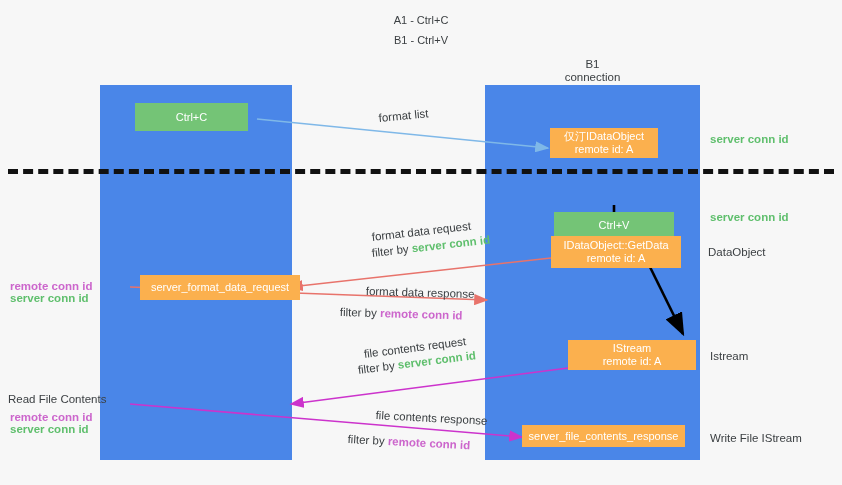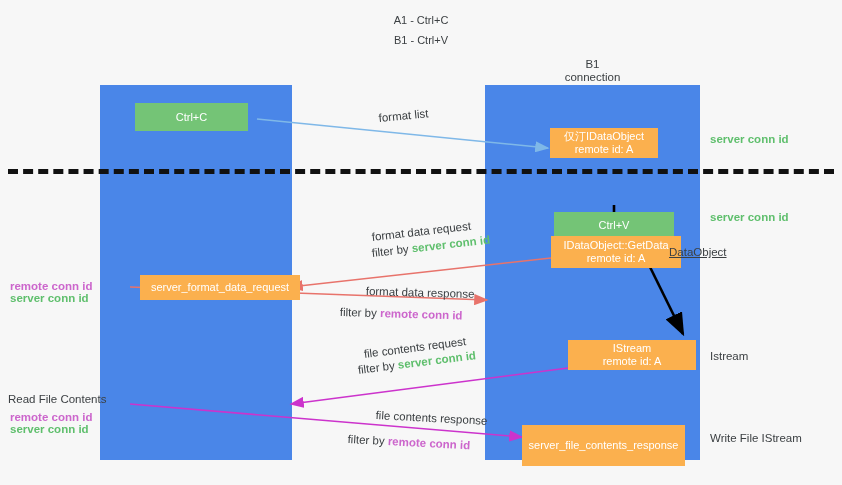--- a/index.html
+++ b/index.html
@@ -134,21 +134,21 @@
     <span class="ln">server_format_data_request</span>
   </div>
 
 
   <div class="box orange" style="left:568px;top:340px;width:128px;height:30px;">
     <span class="ln">IStream</span>
     <span class="ln">remote id: A</span>
   </div>
 
 
-  <div class="box orange" style="left:522px;top:425px;width:163px;height:41px;">
+  <div class="box orange" style="left:522px;top:425px;width:163px;height:22px;">
     <span class="ln">server_file_contents_response</span>
   </div>
 
   <div class="lbl dark rot" style="left:378px;top:111px;transform:rotate(-5.5deg);">format list</div>
 
   <div class="lbl dark rot" style="left:371px;top:230px;transform:rotate(-6.5deg);">format data request</div>
   <div class="lbl rot filter-line" style="left:371px;top:246px;transform:rotate(-6.5deg);">
     <span class="k">filter by</span>
     <span class="g">server conn id</span>
   </div>
@@ -166,21 +166,21 @@
   </div>
 
   <div class="lbl dark rot" style="left:376px;top:408px;transform:rotate(3deg);">file contents response</div>
   <div class="lbl rot filter-line" style="left:348px;top:432px;transform:rotate(3deg);">
     <span class="k">filter by</span>
     <span class="m">remote conn id</span>
   </div>
 
   <div class="lbl green" style="left:710px;top:132px;">server conn id</div>
   <div class="lbl green" style="left:710px;top:210px;">server conn id</div>
-  <div class="lbl dark" style="left:669px;top:245px;text-decoration:underline;">DataObject</div>
+  <div class="lbl dark" style="left:708px;top:245px;">DataObject</div>
   <div class="lbl dark" style="left:710px;top:349px;">Istream</div>
   <div class="lbl dark" style="left:710px;top:431px;">Write File IStream</div>
 
   <div class="lbl magenta" style="left:10px;top:279px;">remote conn id</div>
   <div class="lbl green" style="left:10px;top:291px;">server conn id</div>
 
   <div class="lbl dark" style="left:8px;top:392px;">Read File Contents</div>
   <div class="lbl magenta" style="left:10px;top:410px;">remote conn id</div>
   <div class="lbl green" style="left:10px;top:422px;">server conn id</div>
 

